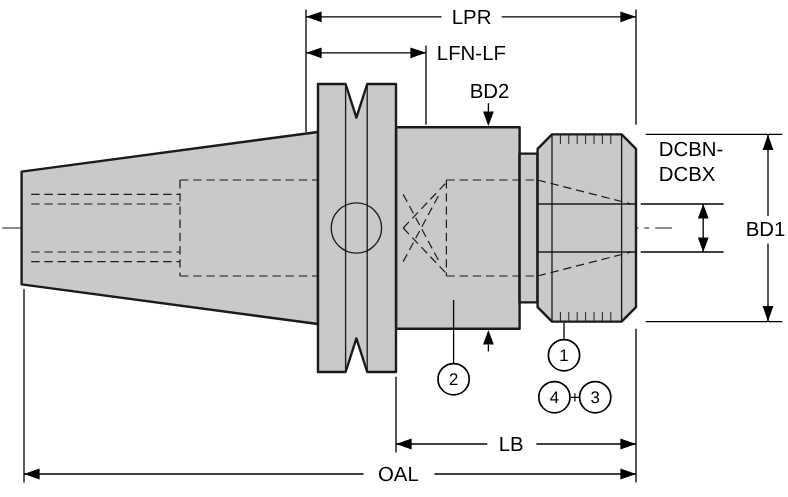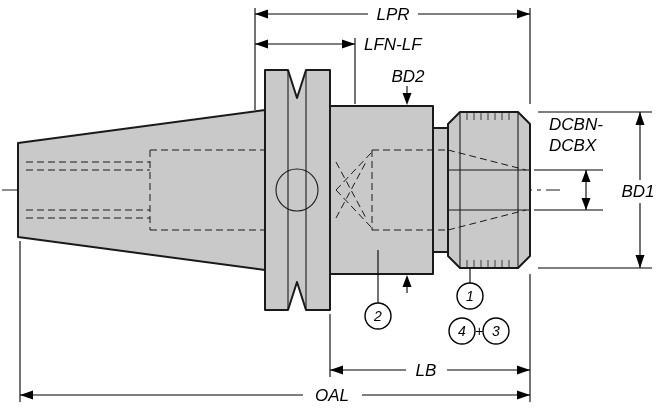--- a/index.html
+++ b/index.html
@@ -1,16 +1,16 @@
 <!DOCTYPE html>
 <html><head>
 <meta charset="utf-8">
 <style>
   html,body{margin:0;padding:0;background:#fff;}
-  .stage{width:657px;height:414px;background:#fff;position:relative;overflow:hidden;font-style:italic;}
+  .stage{width:657px;height:414px;background:#fff;position:relative;overflow:hidden;}
   svg text{font-family:"Liberation Sans", sans-serif;}
   .dlabel{font-size:17px;fill:#000;}
   .callout-num{font-size:14px;fill:#000;text-anchor:middle;}
   .part{stroke:#1a1a1a;stroke-width:2;stroke-linejoin:round;}
   .thin{stroke:#1a1a1a;stroke-width:1.1;fill:none;}
   .xthin{stroke:#1a1a1a;stroke-width:0.8;fill:none;}
   .hid{stroke:#1a1a1a;stroke-width:1;stroke-dasharray:7 4;fill:none;}
   .dim{stroke:#000;stroke-width:1.1;fill:none;}
   .arrow{fill:#000;stroke:none;}
   .centerline{stroke:#1a1a1a;stroke-width:1;stroke-dasharray:18 5 4 5;fill:none;}

